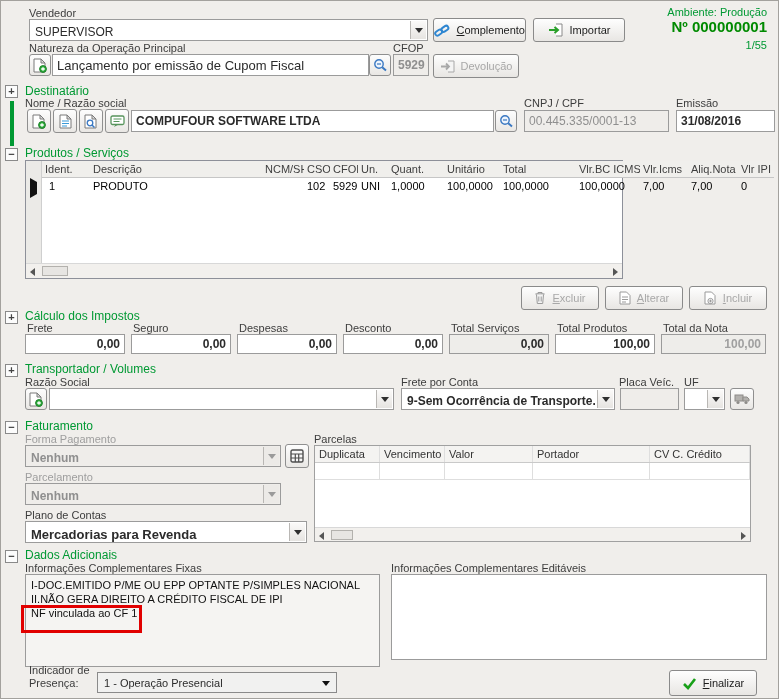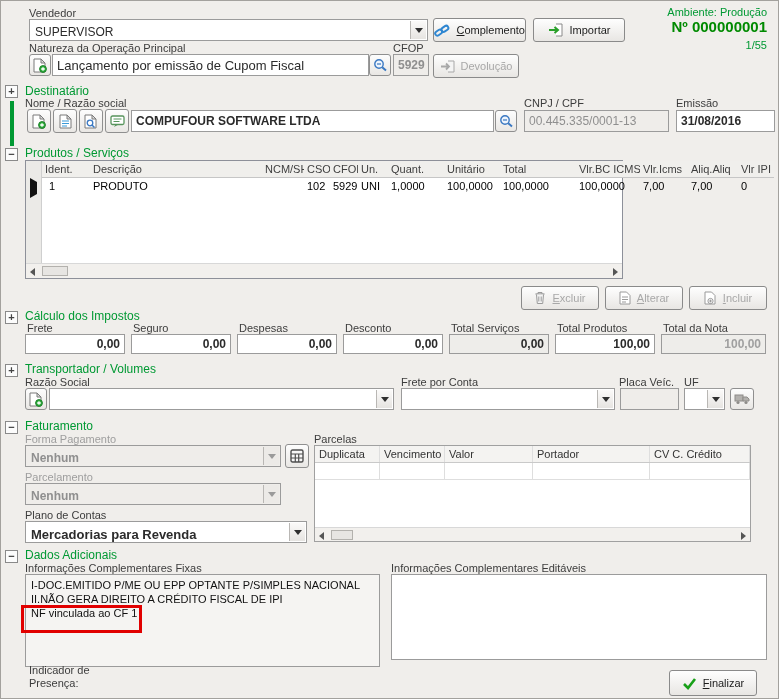--- a/index.html
+++ b/index.html
@@ -209,21 +209,21 @@
       <span class="gc cw1">Descrição</span>
       <span class="gc cw2">NCM/SH</span>
       <span class="gc cw3">CSO</span>
       <span class="gc cw4">CFOP</span>
       <span class="gc cw5">Un.</span>
       <span class="gc cw6">Quant.</span>
       <span class="gc cw7">Unitário</span>
       <span class="gc cw8">Total</span>
       <span class="gc cw9">Vlr.BC ICMS</span>
       <span class="gc cw10">Vlr.Icms</span>
-      <span class="gc cw11">Aliq.Aliq</span>
+      <span class="gc cw11">Aliq.Nota</span>
       <span class="gc cw12">Vlr IPI</span>
     </div>
     <div class="g-row">
       <span class="gc cw0" style="padding-left:7px">1</span>
       <span class="gc cw1">PRODUTO</span>
       <span class="gc cw2 r"></span>
       <span class="gc cw3 r">102</span>
       <span class="gc cw4 r">5929</span>
       <span class="gc cw5">UNI</span>
       <span class="gc cw6 r">1,0000</span>
@@ -296,20 +296,21 @@
       <path d="M10 9.2 v3.6 M8.2 11 h3.6" stroke="#fff" stroke-width="1.3"></path>
     </svg>
   </div>
   <div class="combo" style="left:48px;top:387px;width:345px">
     <span class="arrow">
         <span class="tri"></span>
       </span>
   </div>
   <div class="abs lbl" style="left:400px;top:375px">Frete por Conta</div>
   <div class="combo" style="left:400px;top:387px;width:214px;font-weight:bold">
+    <span>9-Sem Ocorrência de Transporte.</span>
     <span class="arrow">
         <span class="tri"></span>
       </span>
   </div>
   <div class="abs lbl" style="left:618px;top:375px">Placa Veíc.</div>
   <div class="fld dis" style="position:absolute;left:619px;top:387px;width:59px"></div>
   <div class="abs lbl" style="left:683px;top:375px">UF</div>
   <div class="combo" style="left:683px;top:387px;width:41px">
     <span class="arrow">
         <span class="tri"></span>
@@ -386,20 +387,24 @@
     <div>I-DOC.EMITIDO P/ME OU EPP OPTANTE P/SIMPLES NACIONAL</div>
     <div>II.NÃO GERA DIREITO A CRÉDITO FISCAL DE IPI</div>
     <div>NF vinculada ao CF 1</div>
   </div>
   <div class="redbox" style="left:20px;top:604px;width:121px;height:28px"></div>
 
   <div class="abs lbl" style="left:390px;top:561px">Informações Complementares Editáveis</div>
   <div class="memo" style="left:390px;top:573px;width:376px;height:86px;background:#fff"></div>
 
   <div class="abs lbl" style="left:28px;top:663px;width:66px;white-space:normal;line-height:13px">Indicador de Presença:</div>
+  <div class="select-native" style="left:96px;top:671px;width:240px">
+    <span>1 - Operação Presencial</span>
+    <span class="tri"></span>
+  </div>
   <div class="btn" style="left:668px;top:669px;width:88px;height:26px">
     <svg width="15" height="13" viewBox="0 0 15 13">
       <path d="M2 7 l4 4 L13 2" fill="none" stroke="#18a018" stroke-width="2.6"></path>
     </svg>
     <span class="ulf">Finalizar</span>
   </div>
 
 </div>
 
 </body></html>

